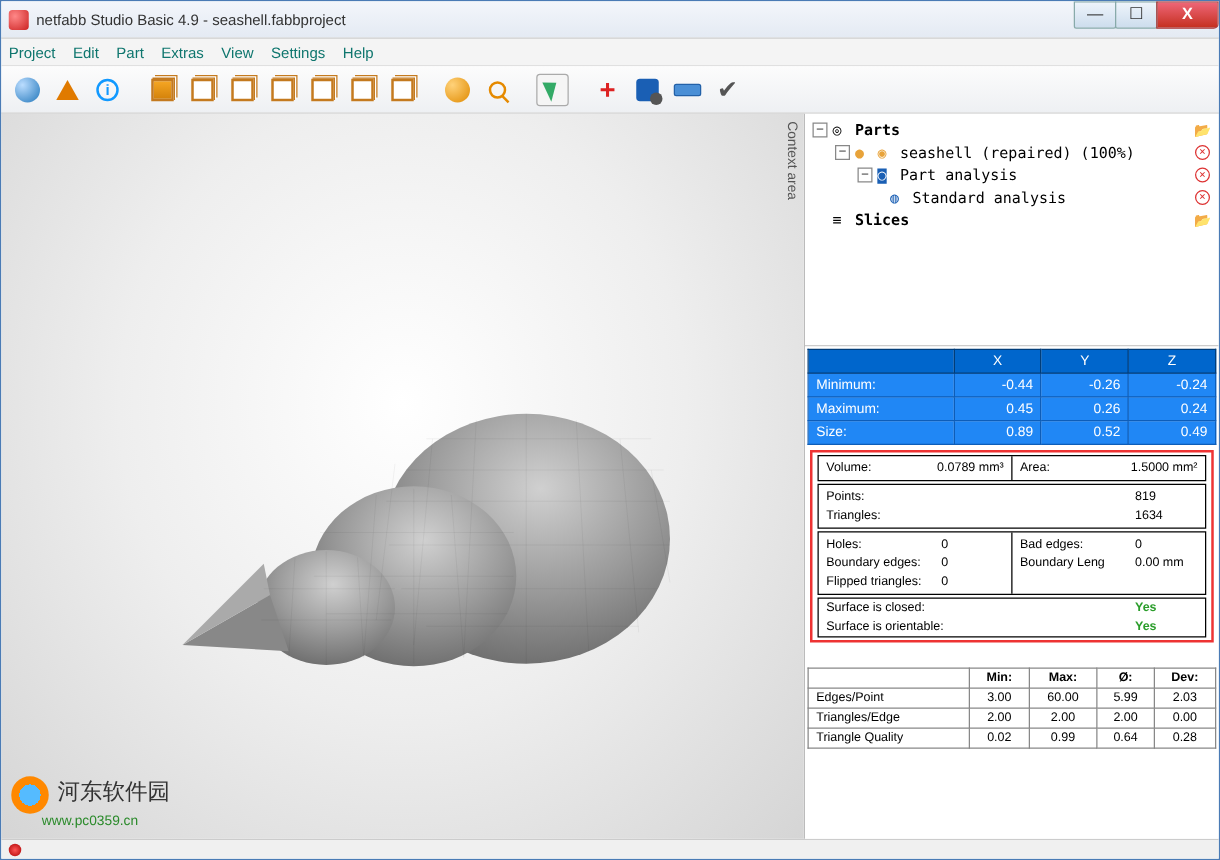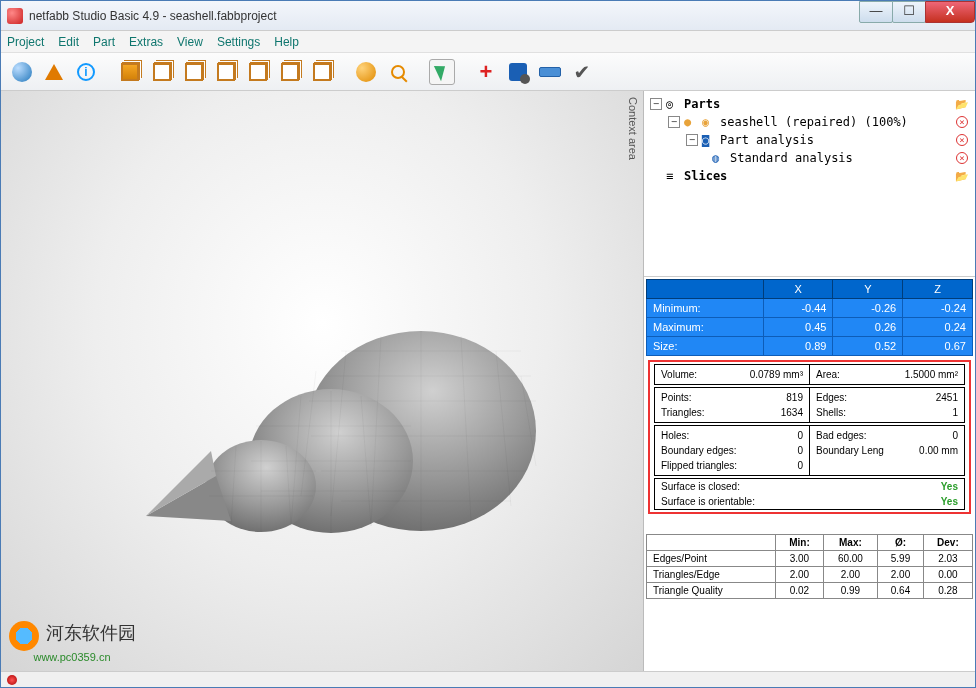--- a/index.html
+++ b/index.html
@@ -37,21 +37,21 @@
 .analysis { flex: 1; overflow-y: auto; overflow-x: hidden; padding: 2px; }
 .dimtable { width: 100%; border-collapse: collapse; }
 .dimtable th { background: #0066cc; color: #fff; border: 1px solid #003d7a; padding: 3px 6px; font-weight: normal; text-align: center; font-size: 11px; }
 .dimtable th.blank { background: #0066cc; }
 .dimtable td { background: #2087f5; color: #fff; padding: 3px 6px; border: 1px solid #0d5db8; font-size: 11px; }
 .dimtable td.val { text-align: right; }
 .redbox { border: 2px solid #e33; margin: 4px 2px; }
 .info-section { border: 1px solid #000; margin: 2px 4px; }
 .info-row { display: flex; padding: 2px 6px; font-size: 10px; }
 .info-row .lbl { flex: 1; }
-.info-row .val { text-align: right; min-width: 50px; }
+.info-row .val { min-width: 50px; }
 .info-twocol { display: flex; }
 .info-twocol > div { flex: 1; border-right: 1px solid #000; padding: 2px 0; }
 .info-twocol > div:last-child { border-right: none; }
 .yes { color: #2a9d2a; font-weight: bold; }
 .stattable { width: 100%; border-collapse: collapse; margin: 20px 0; font-size: 10px; }
 .stattable th, .stattable td { border: 1px solid #888; padding: 2px 4px; text-align: center; }
 .stattable td:first-child { text-align: left; padding-left: 6px; }
 .statusbar { height: 16px; background: #f0f0f0; border-top: 1px solid #ccc; display:flex; align-items:center; padding:0 6px;}
 .status-dot { width:10px; height:10px; background:radial-gradient(circle,#f55,#a00); border-radius:50%; }
 .watermark { position: absolute; left: 8px; bottom: 8px; font-size: 11px; color: #2a8a2a; }
@@ -265,21 +265,21 @@
         <tr>
               <td>Maximum:</td>
               <td class="val">0.45</td>
               <td class="val">0.26</td>
               <td class="val">0.24</td>
             </tr>
         <tr>
               <td>Size:</td>
               <td class="val">0.89</td>
               <td class="val">0.52</td>
-              <td class="val">0.67</td>
+              <td class="val">0.49</td>
             </tr>
       </tbody>
         </table>
 
       <div class="redbox">
         <div class="info-section">
           <div class="info-twocol">
             <div>
                 <div class="info-row">
                   <span class="lbl">Volume:</span>
@@ -297,30 +297,20 @@
         <div class="info-section">
           <div class="info-twocol">
             <div>
               <div class="info-row">
                   <span class="lbl">Points:</span>
                   <span class="val">819</span>
                 </div>
               <div class="info-row">
                   <span class="lbl">Triangles:</span>
                   <span class="val">1634</span>
-                </div>
-            </div>
-            <div>
-              <div class="info-row">
-                  <span class="lbl">Edges:</span>
-                  <span class="val">2451</span>
-                </div>
-              <div class="info-row">
-                  <span class="lbl">Shells:</span>
-                  <span class="val">1</span>
                 </div>
             </div>
           </div>
         </div>
         <div class="info-section">
           <div class="info-twocol">
             <div>
               <div class="info-row">
                   <span class="lbl">Holes:</span>
                   <span class="val">0</span>

